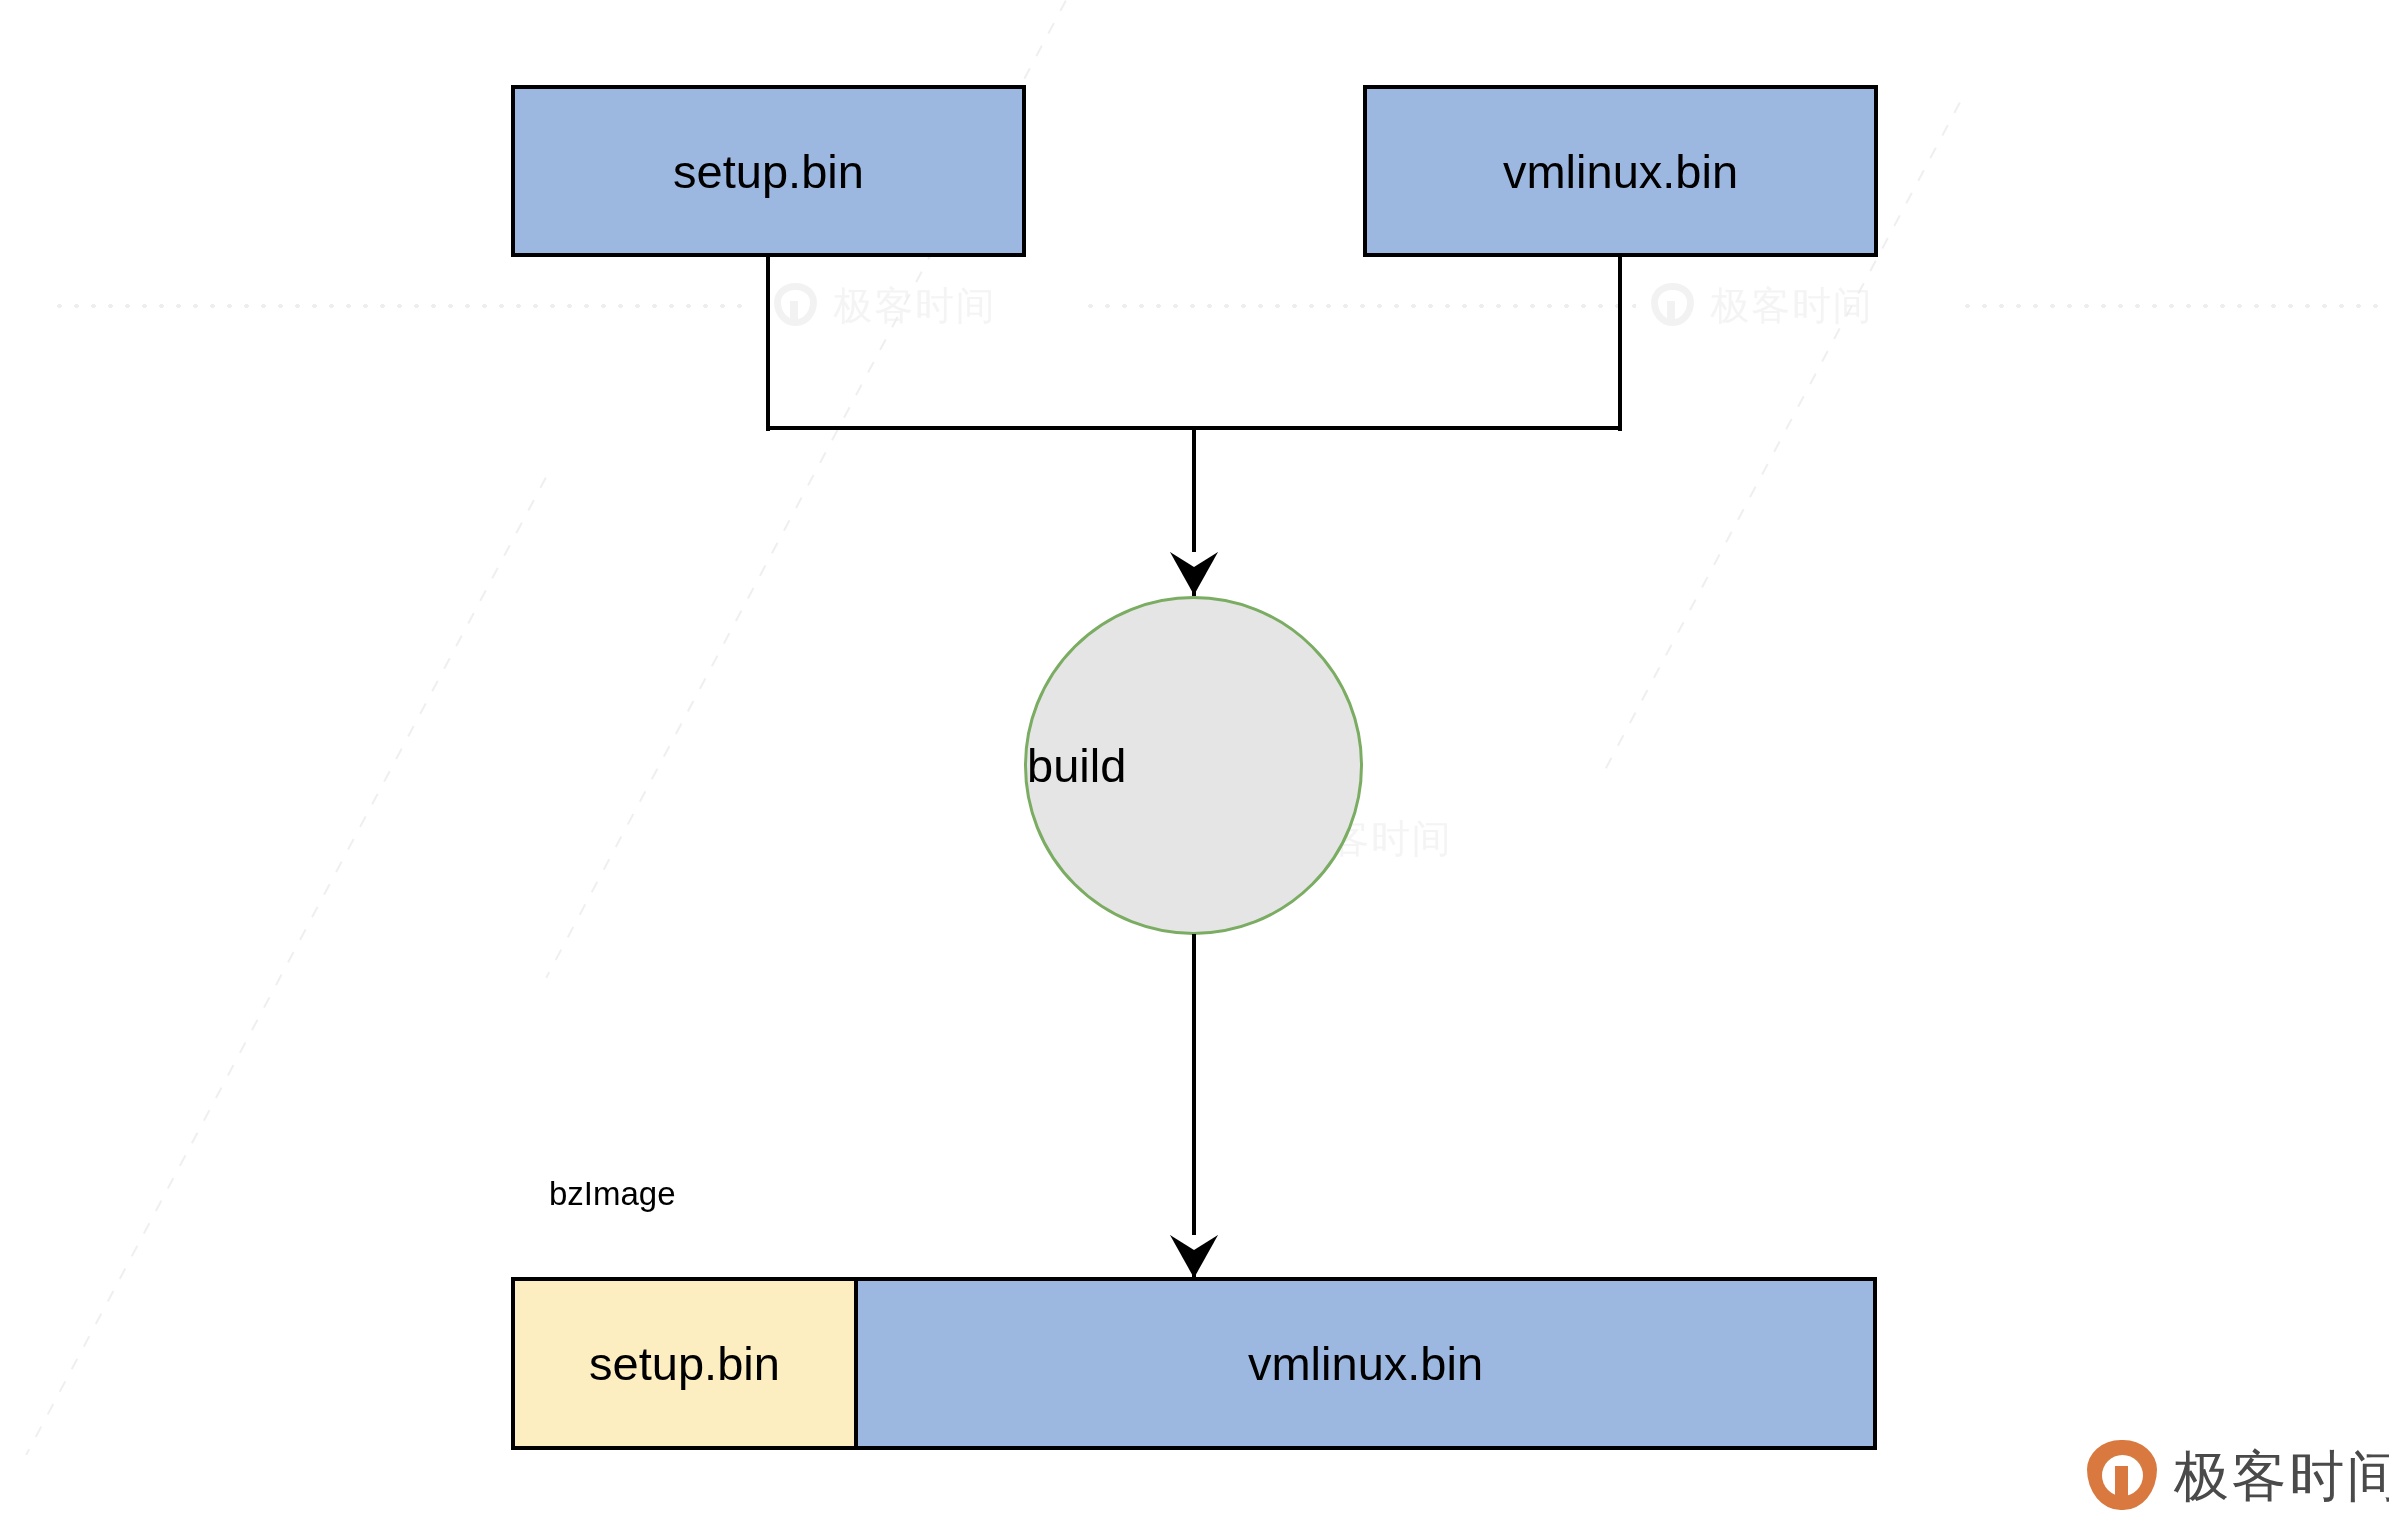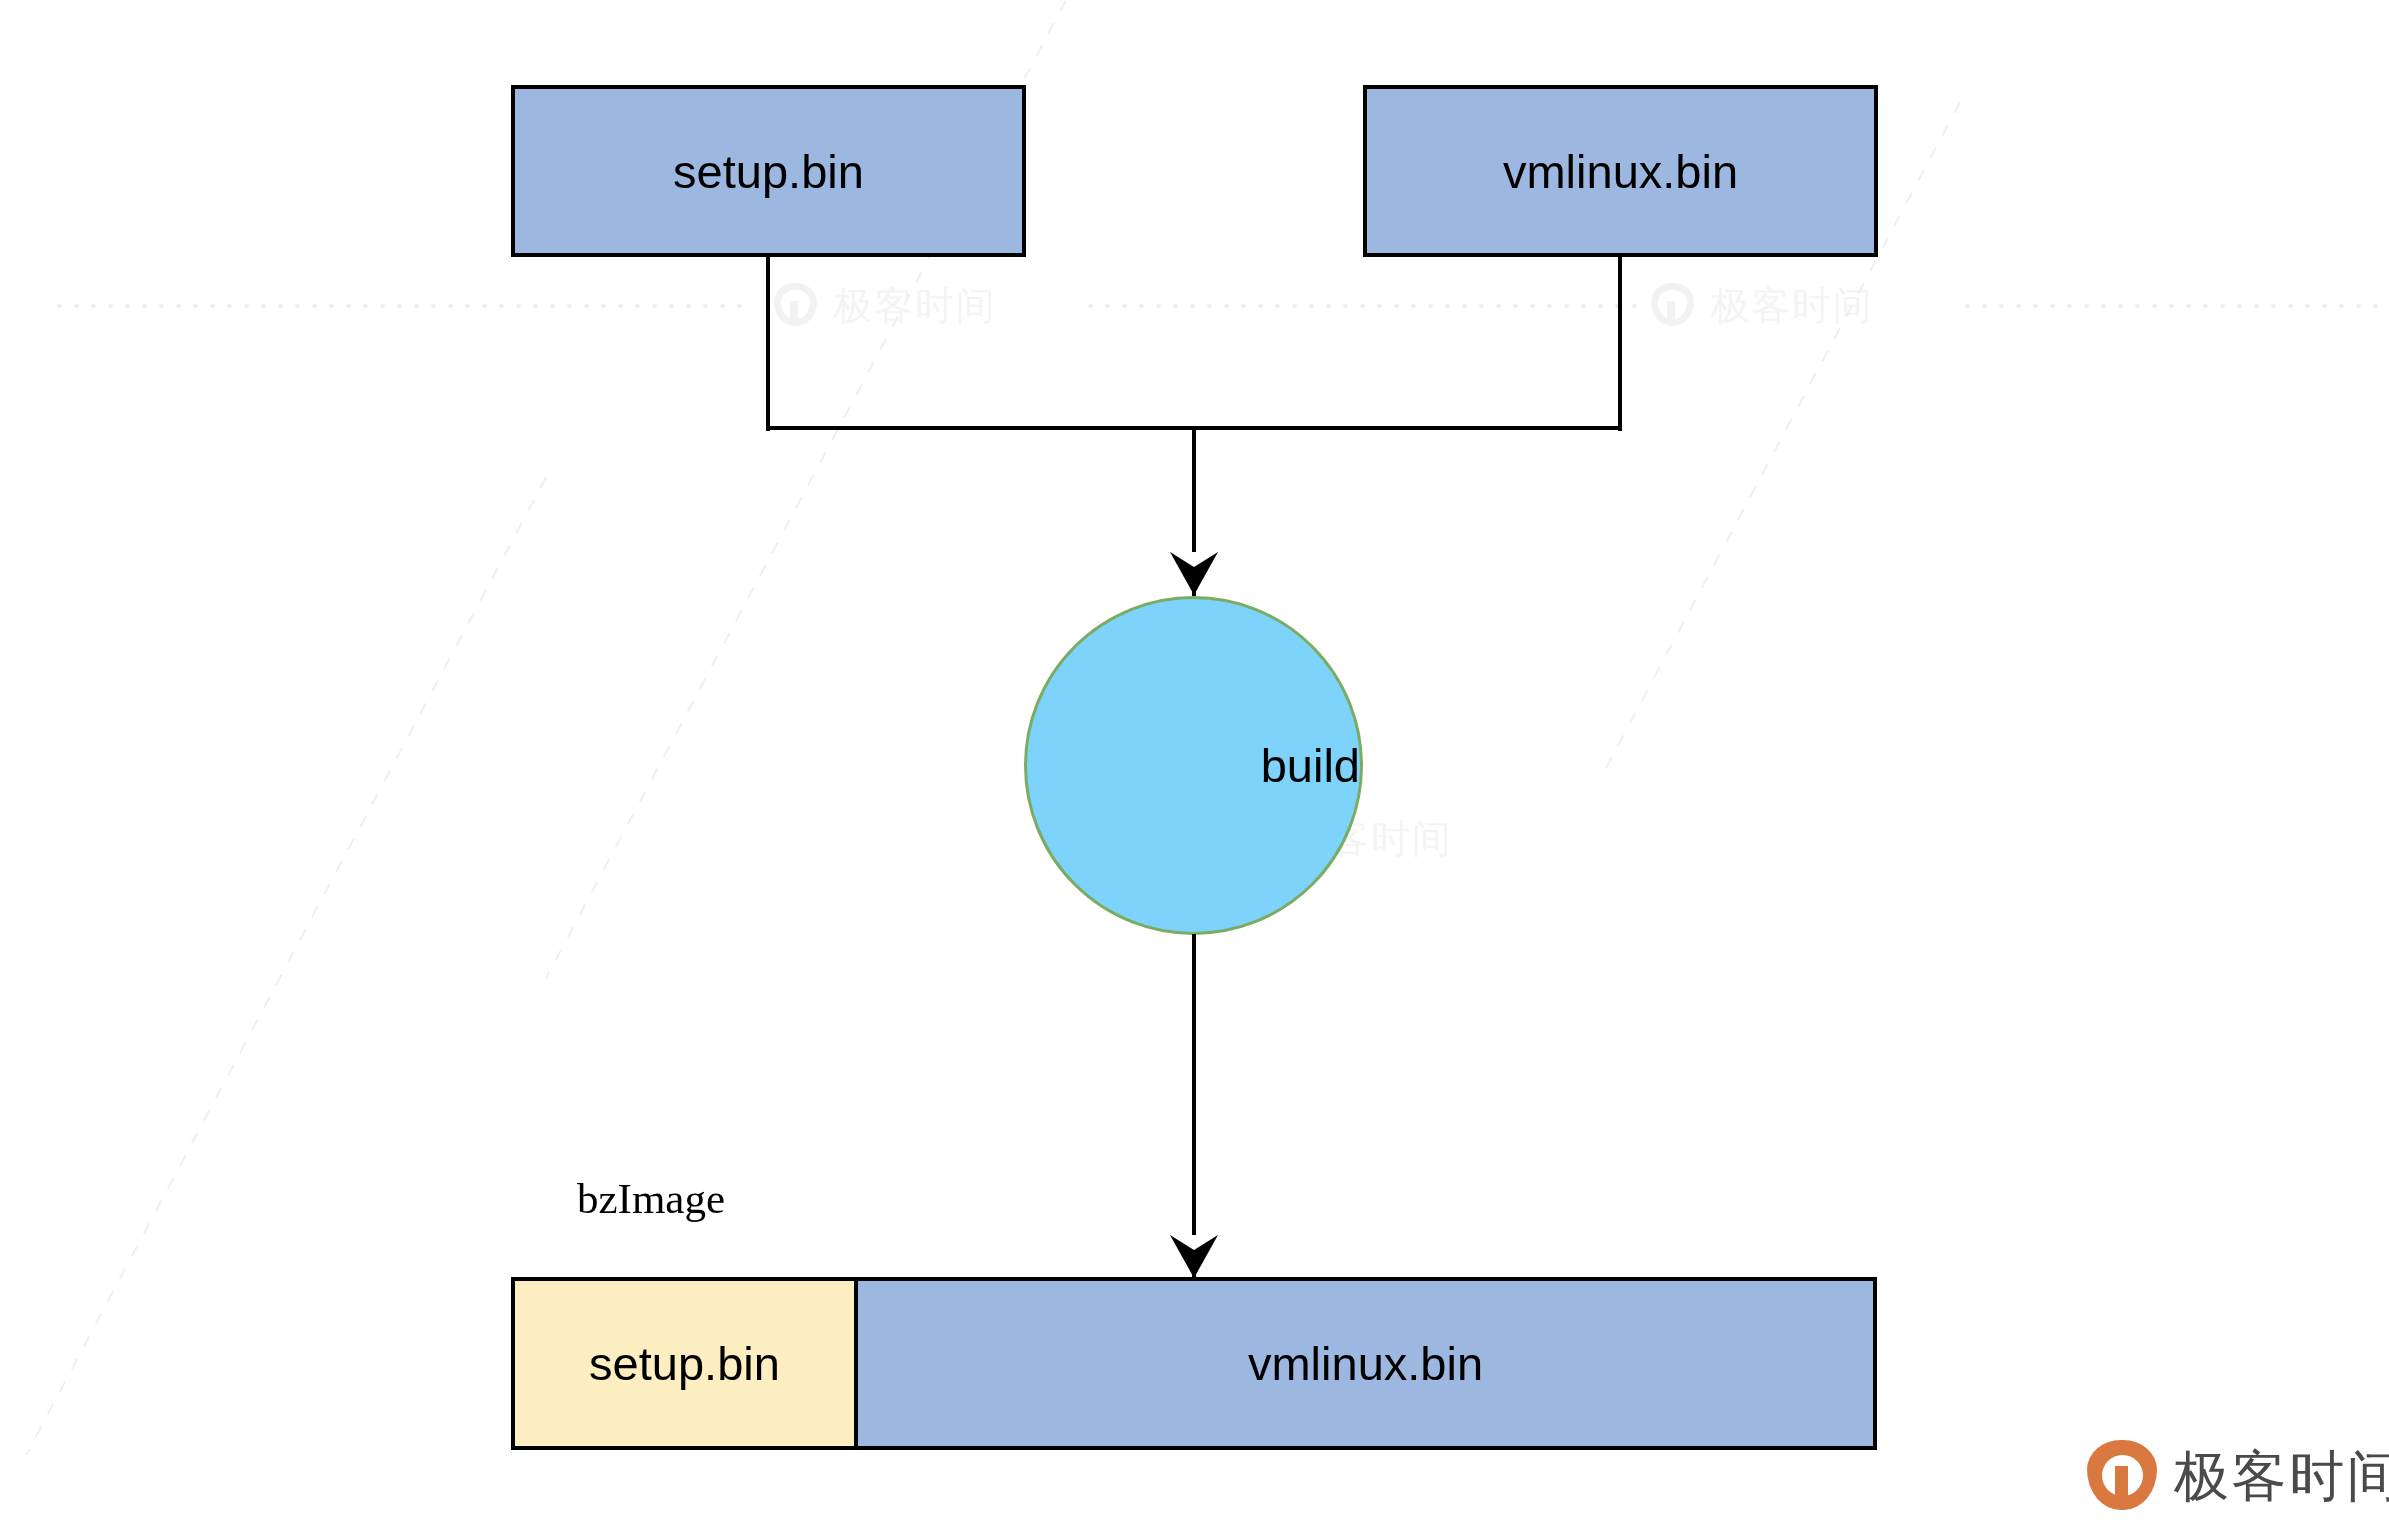--- a/index.html
+++ b/index.html
@@ -103,25 +103,25 @@
     font-size: 47px;
     color: #000000;
     line-height: 1;
     white-space: nowrap;
     font-family: "Liberation Sans", sans-serif;
   }
   .build-circle {
     position: absolute;
     box-sizing: border-box;
     border: 3.4px solid #7aac62;
-    background: #7dd3fc;
+    background: #e5e5e5;
     border-radius: 50%;
     display: flex;
     align-items: center;
-    justify-content: flex-end;
+    justify-content: flex-start;
   }
   .build-label {
     font-size: 47px;
     color: #000000;
     line-height: 1;
     font-family: "Liberation Sans", sans-serif;
   }
 
   .conn {
     position: absolute;
@@ -140,26 +140,25 @@
   .arrow-notch {
     position: absolute;
     width: 0; height: 0;
     border-left: 24px solid transparent;
     border-right: 24px solid transparent;
     border-top: 15.3px solid #ffffff;
   }
 
   .bz-label {
     position: absolute;
-    font-size: 43px;
+    font-size: 33px;
     color: #000000;
     line-height: 1;
     white-space: nowrap;
-    font-family: Liberation Serif, serif;
-    margin-left: 28px;
+    font-family: Liberation Sans, sans-serif;
   }
 
   .bar {
     position: absolute;
     box-sizing: border-box;
     border: 4.3px solid #000000;
     display: flex;
     align-items: stretch;
   }
   .bar-seg {

